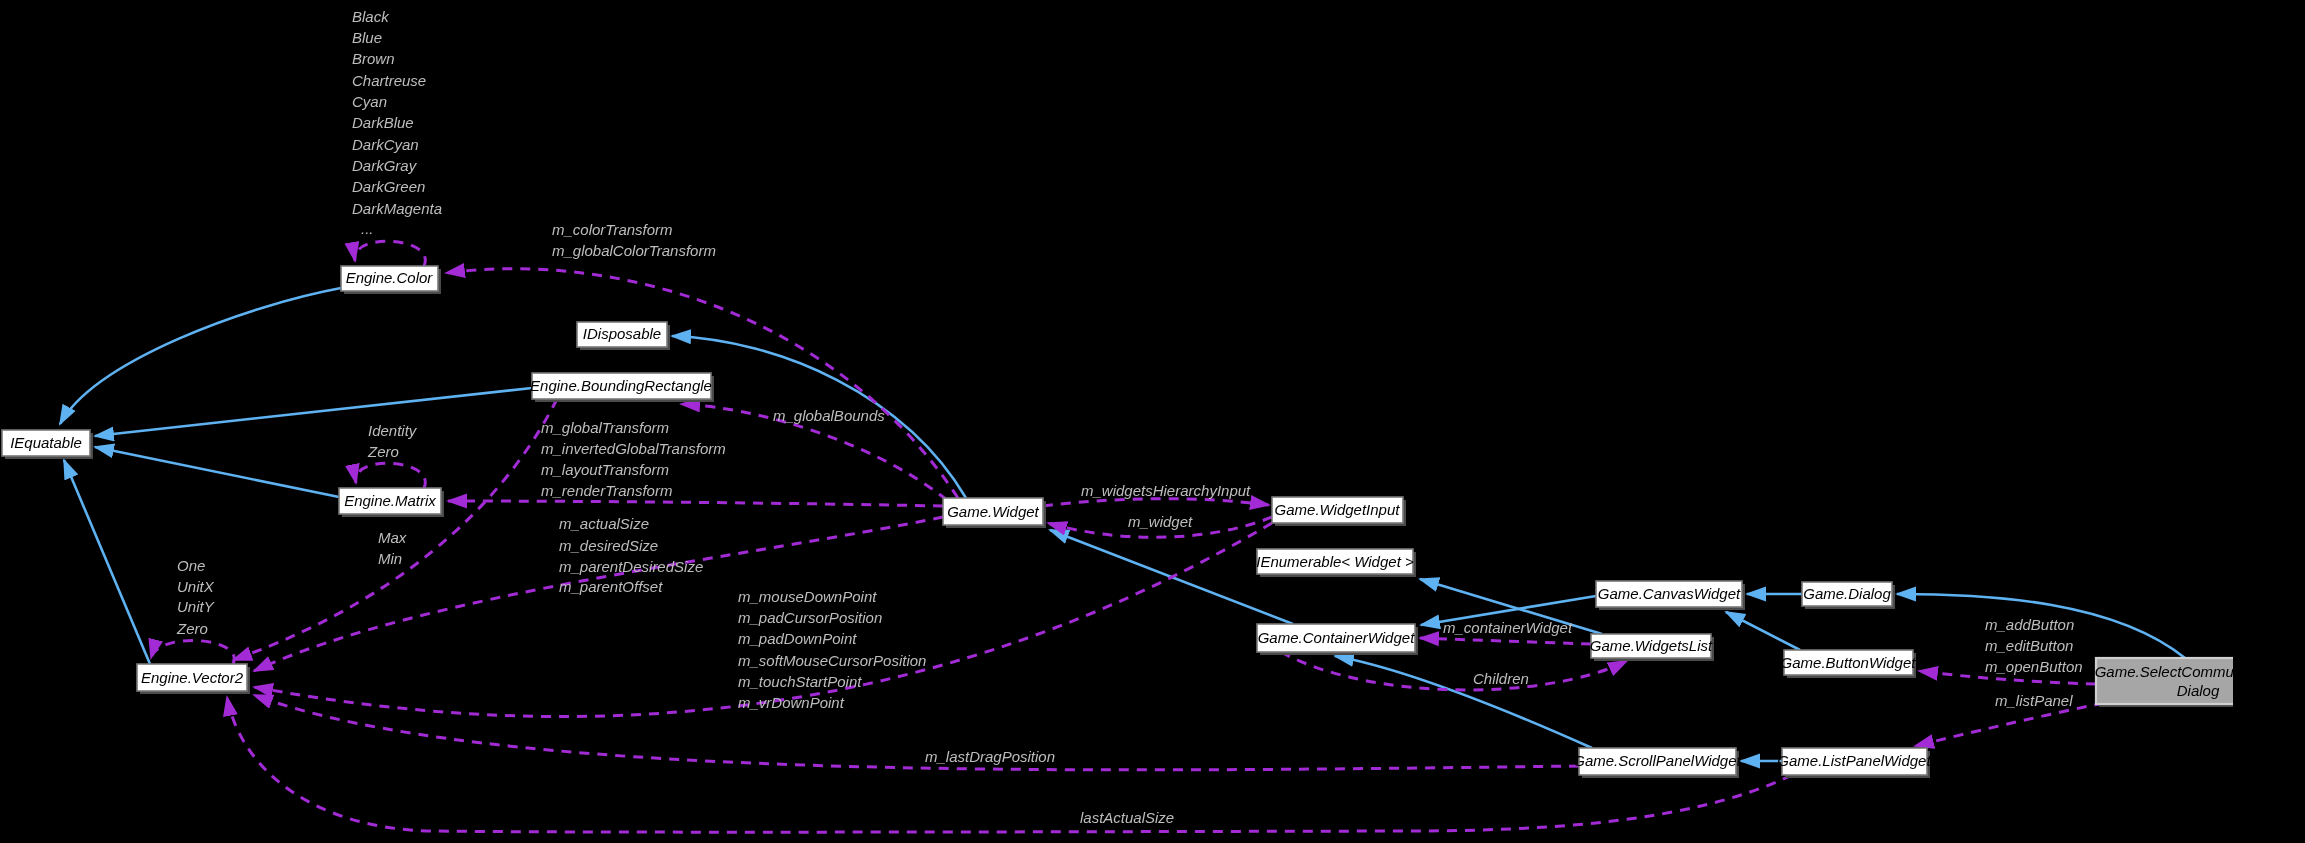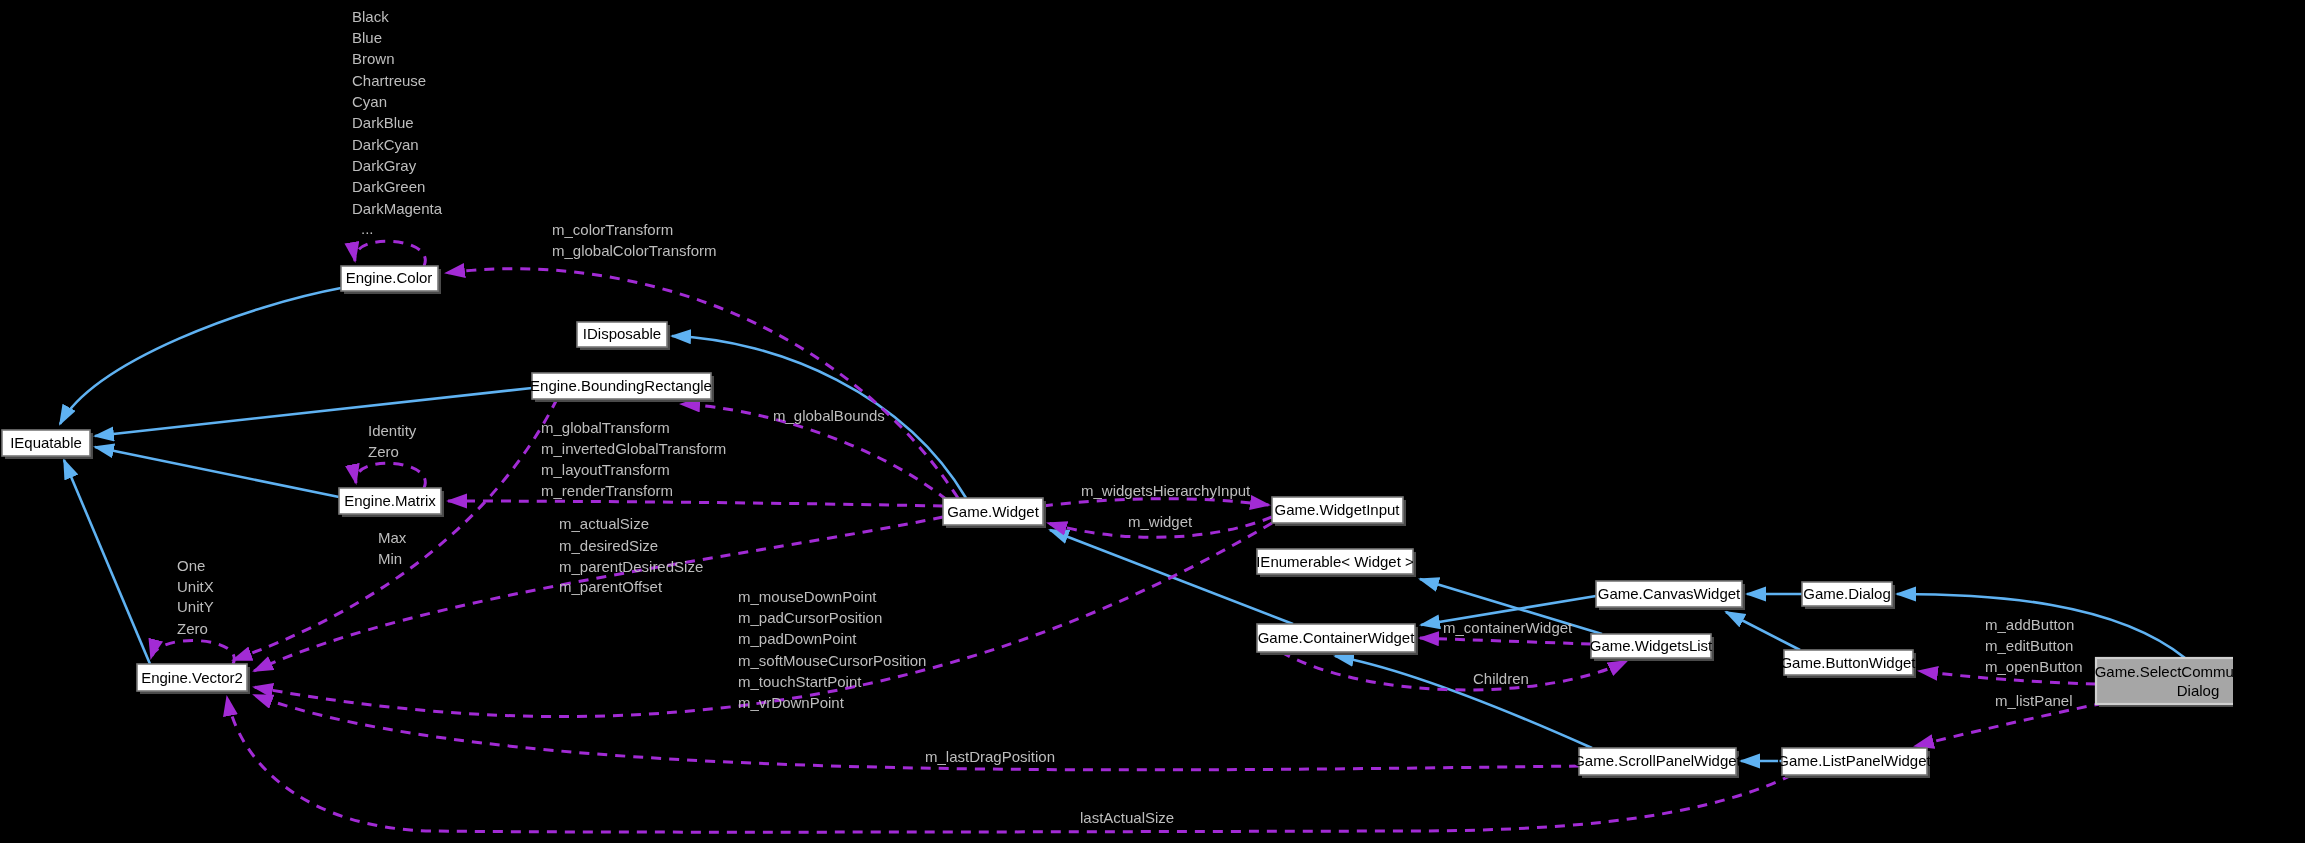--- a/index.html
+++ b/index.html
@@ -1,16 +1,16 @@
 <!DOCTYPE html>
 <html style="--c-bg: #000000; --c-inh: #5fb2f2; --c-use: #a22bd5; --c-node: #ffffff; --c-border: #787878; --c-shadow: #4a4a4a; --c-sel: #a6a6a6; --c-selborder: #d0d0d0; --c-nodetext: #000000; --c-label: #bdbdbd;"><head>
 <meta charset="utf-8">
 <style>
   html,body{margin:0;padding:0;background:var(--c-bg,#000);}
-  .stage{position:relative;width:2233px;height:843px;background:var(--c-bg,#000);overflow:hidden;}
+  .stage{position:relative;width:2233px;height:843px;background:var(--c-bg,#000);overflow:hidden;font-style:italic;}
   svg{display:block;font-family:"Liberation Sans",sans-serif;}
   .edge-inh{fill:none;stroke:var(--c-inh,#5fb2f2);stroke-width:2.6px;}
   .edge-use{fill:none;stroke:var(--c-use,#a22bd5);stroke-width:3px;stroke-dasharray:10 8;}
   .node-shadow{fill:var(--c-shadow,#4a4a4a);}
   .node-box{fill:var(--c-node,#ffffff);stroke:var(--c-border,#787878);stroke-width:1.6px;}
   .node-box.selected{fill:var(--c-sel,#a6a6a6);stroke:var(--c-selborder,#d0d0d0);stroke-width:2.2px;}
   .node-label{fill:var(--c-nodetext,#000000);font-size:15px;text-anchor:middle;}
   .elabel{fill:var(--c-label,#bdbdbd);font-size:15px;text-anchor:start;}
 </style>
 </head>

